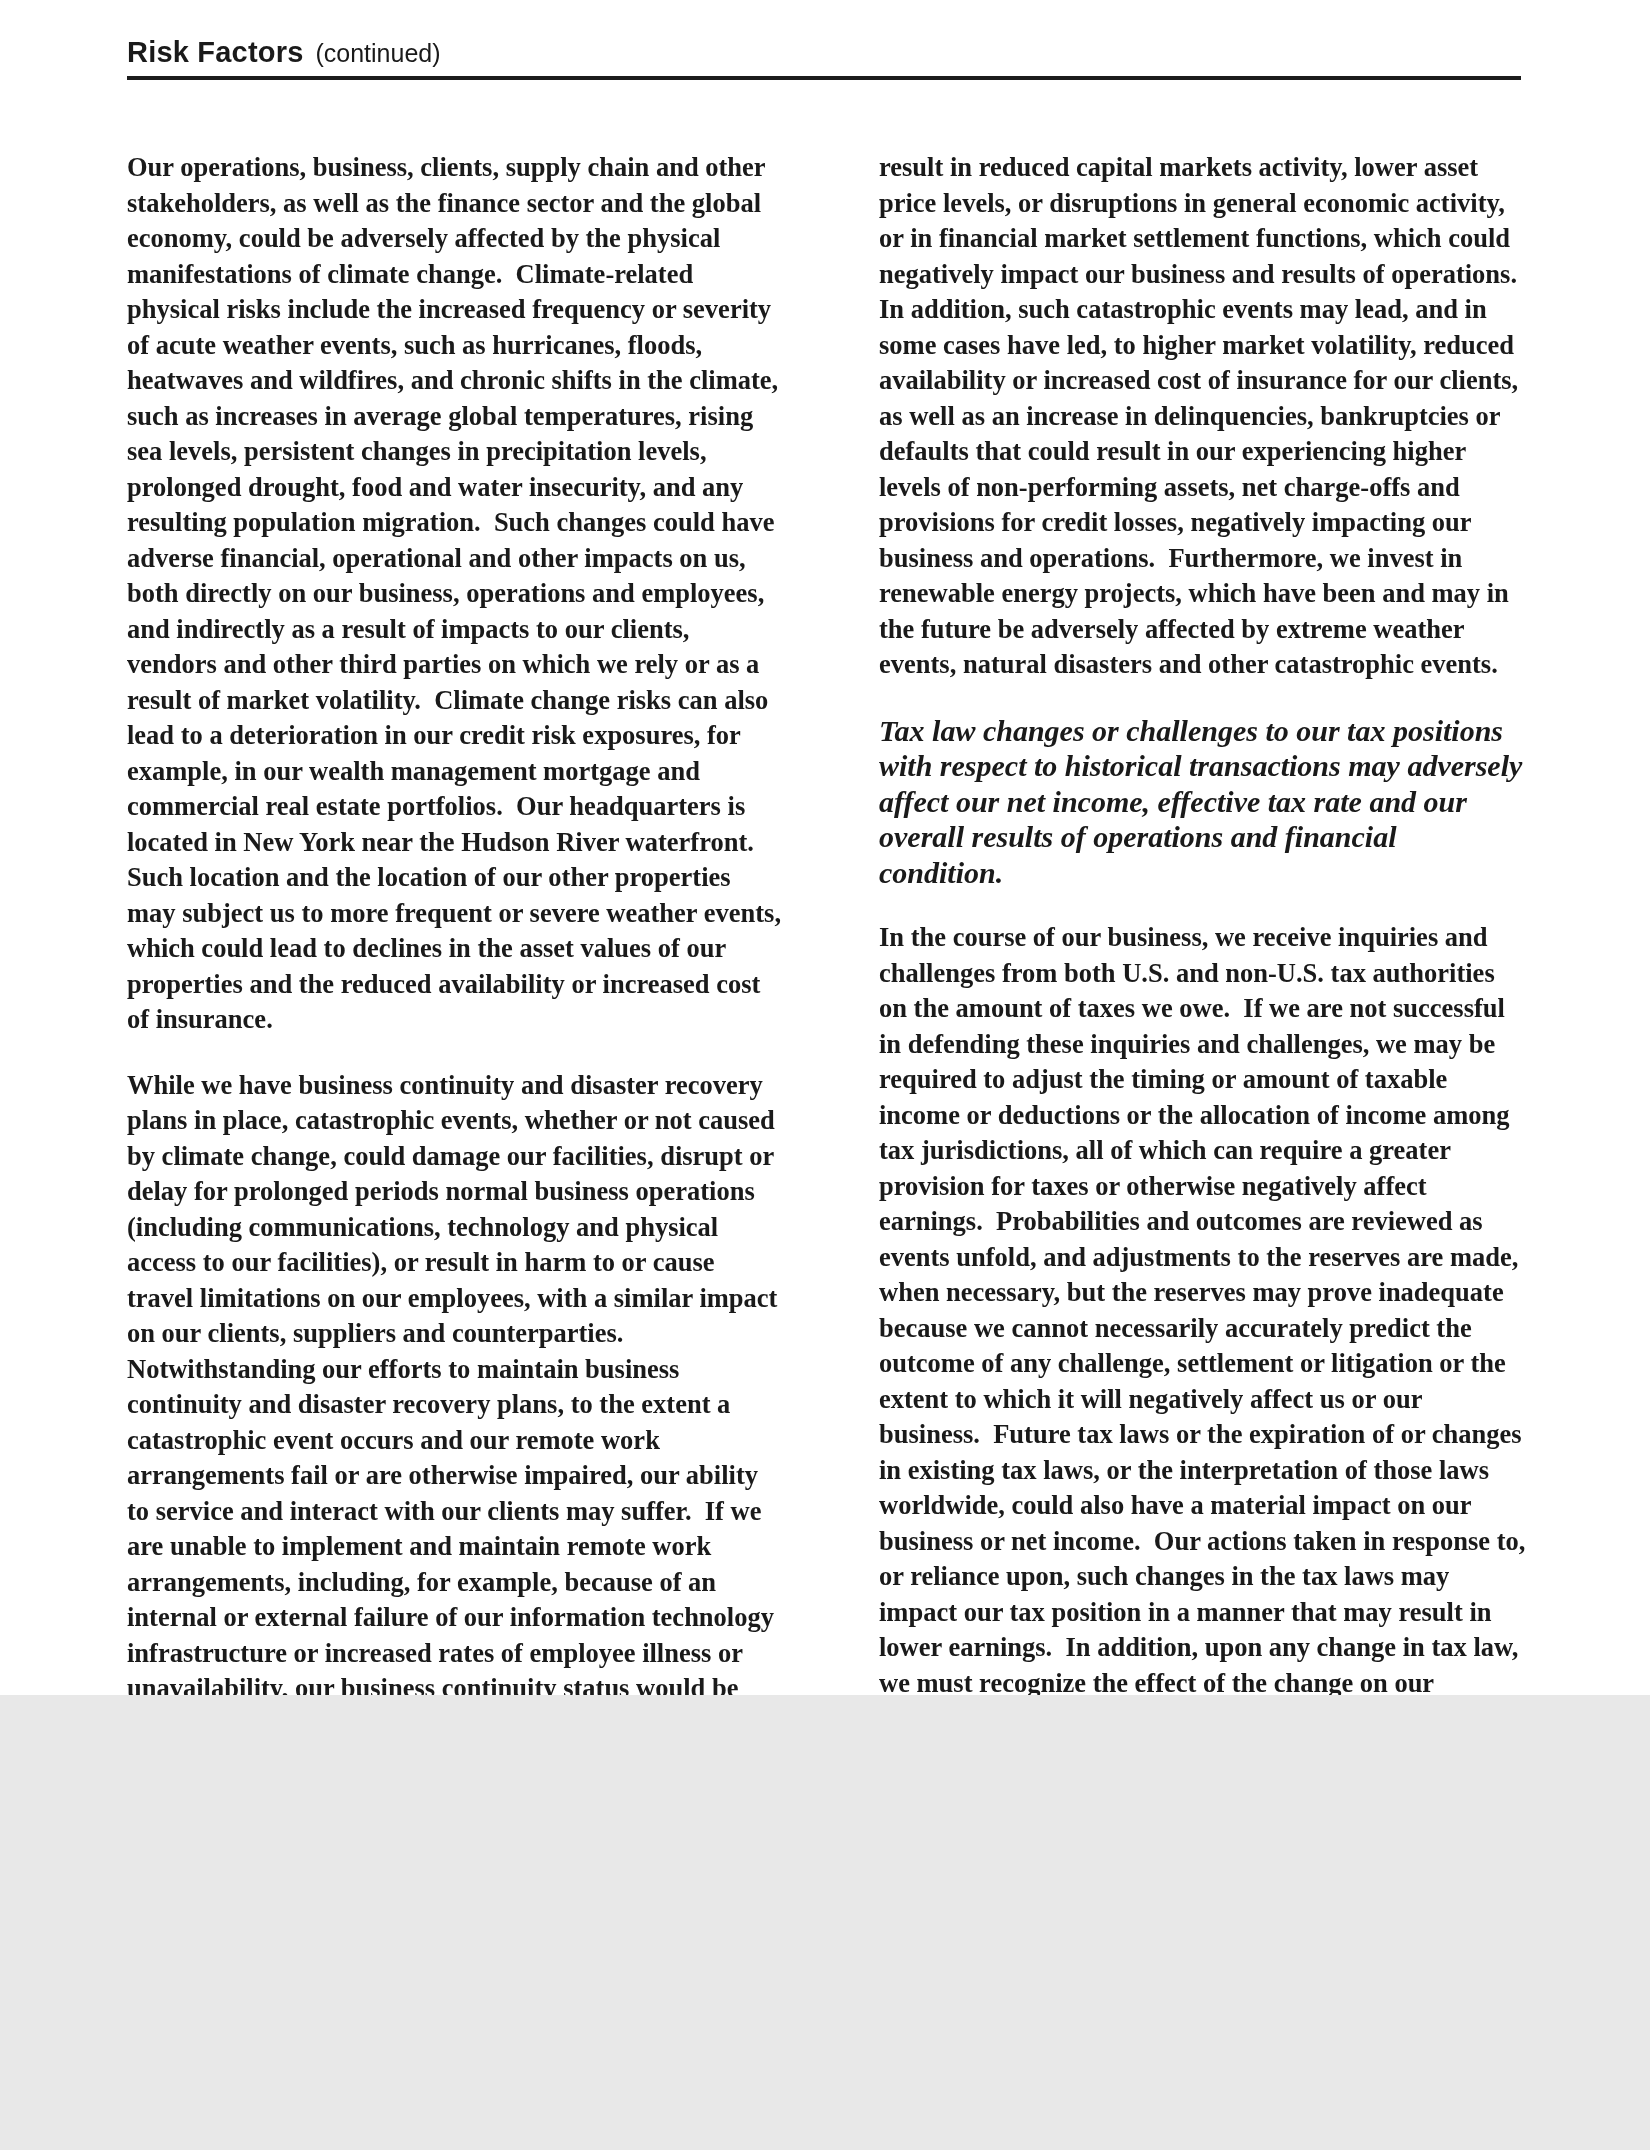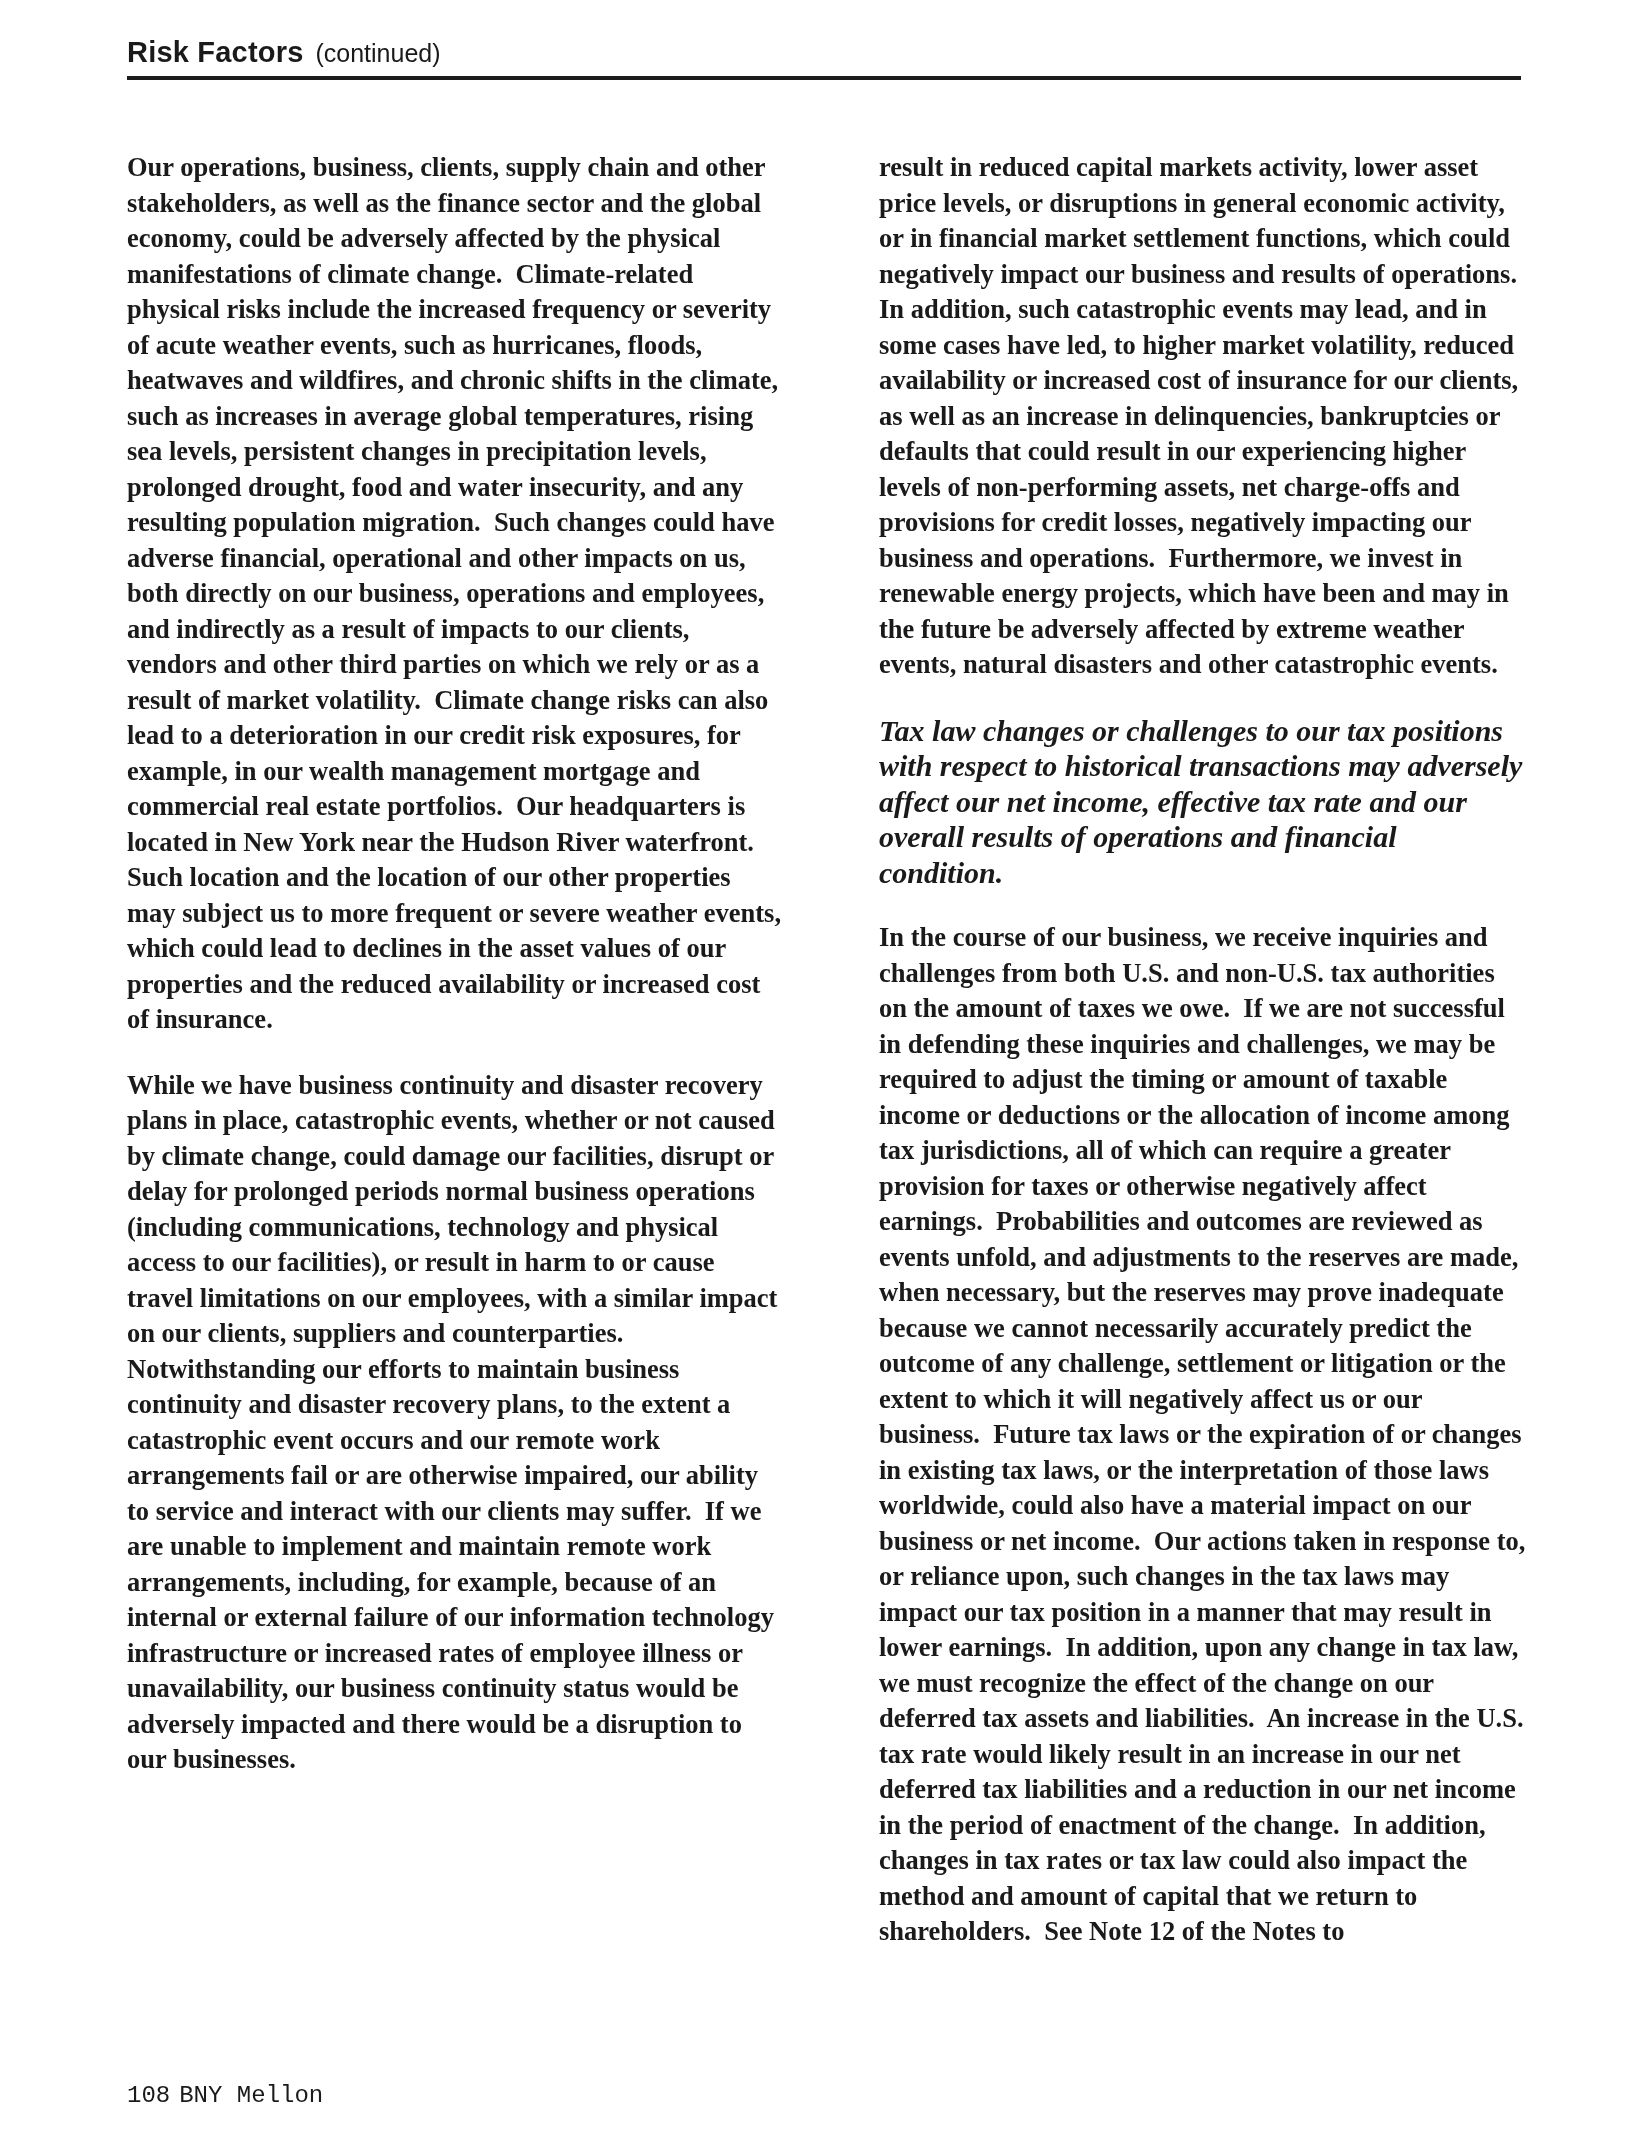--- a/index.html
+++ b/index.html
@@ -3,21 +3,21 @@
 <meta charset="utf-8">
 <style>
   html, body {
     margin: 0;
     padding: 0;
     background: #e8e8e8;
   }
   .page {
     position: relative;
     width: 1650px;
-    height: 2150px;
+    height: 1695px;
     margin: 0 auto;
     background: #ffffff;
     box-sizing: border-box;
     padding: 36px 0 0 127px;
     overflow: hidden;
     color: #1a1a1a;
   }
   .header-line {
     display: flex;
     align-items: baseline;

